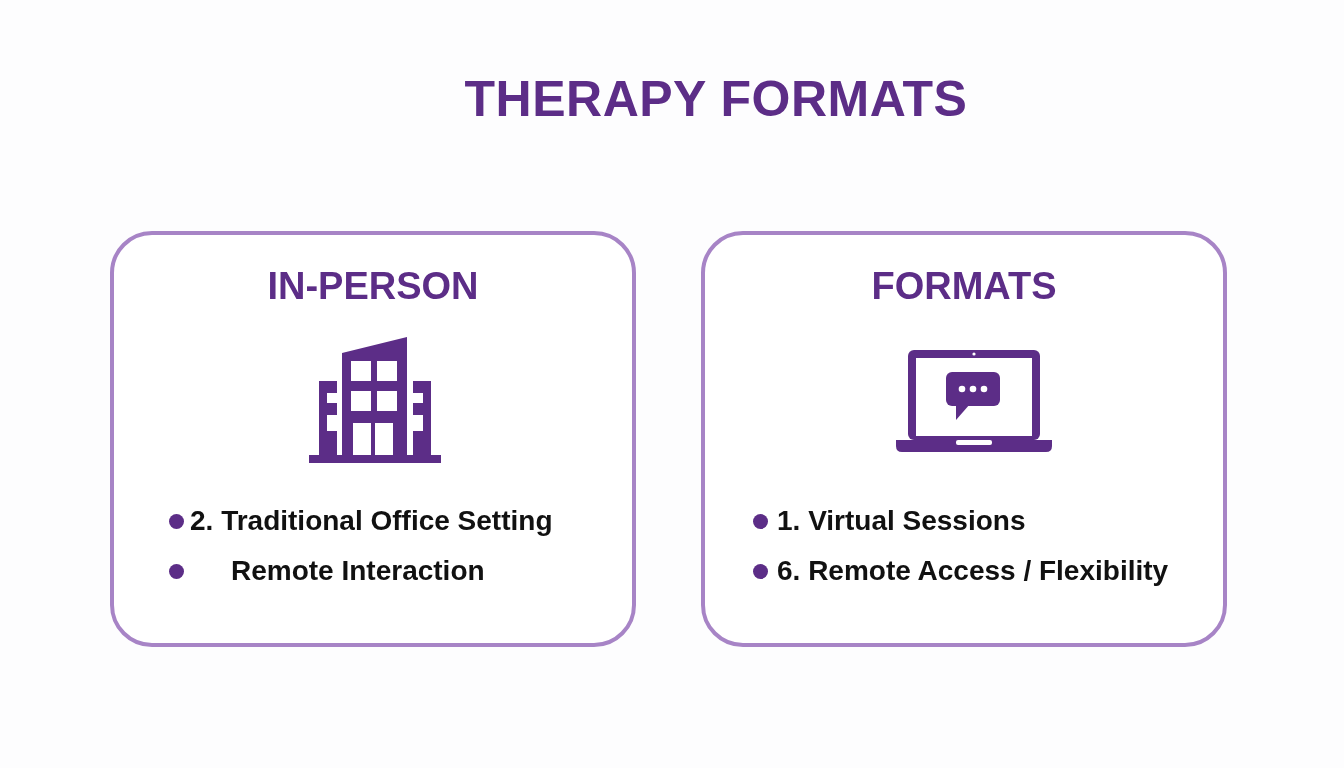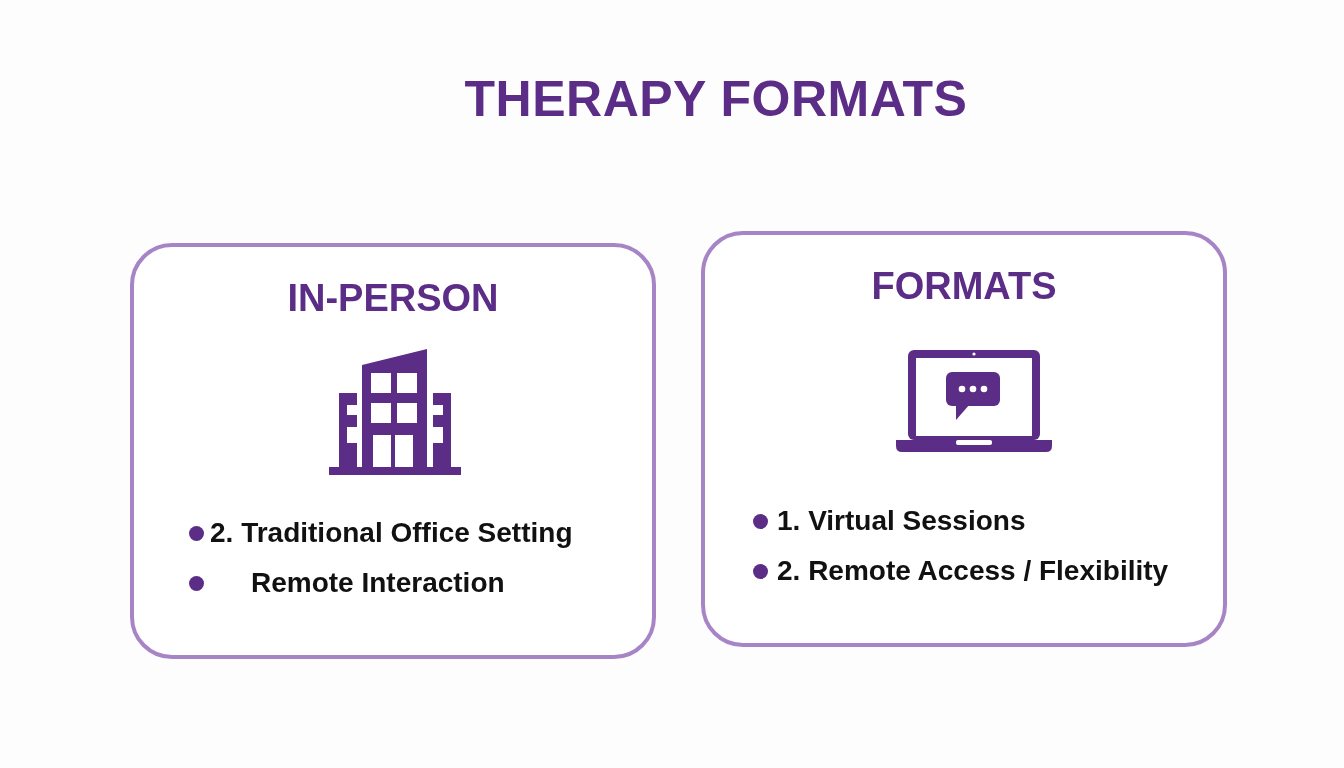--- a/index.html
+++ b/index.html
@@ -2,21 +2,21 @@
 <html><head>
 <meta charset="utf-8">
 <style>
   html, body { margin:0; padding:0; }
   body { width:1344px; height:768px; background:#fdfdfe; position:relative; overflow:hidden;
          font-family:"Liberation Sans", "DejaVu Sans", sans-serif; }
   .title { position:absolute; left:0; top:70px; width:1344px; text-align:center;
            font-size:50px; font-weight:bold; color:#5c2d87; letter-spacing:0.5px;padding-left:44px; }
   .card { position:absolute; top:231px; width:526px; height:416px; box-sizing:border-box;
           border:4px solid #a784c6; border-radius:42px; background:#fff; }
-  .card.left { left:130px;margin-top:12px; }
+  .card.left { left:110px; }
   .card.right { left:701px; }
   .card-title { position:absolute; top:30px; left:0; width:100%; text-align:center;
                 font-size:38px; font-weight:bold; color:#5c2d87; }
   .icon { position:absolute; }
   .item { position:absolute; display:flex; align-items:center; font-size:28px; font-weight:bold; color:#111; white-space:nowrap; }
   .dot { width:15px; height:15px; border-radius:50%; background:#5c2d87; margin-right:6px; flex:none; }
 </style>
 </head>
 <body>
 
@@ -73,15 +73,15 @@
         <circle cx="77" cy="41" r="3.3"></circle>
         <circle cx="88" cy="41" r="3.3"></circle>
       </g>
   </svg>
   <div class="item" style="left:48px;top:270px">
     <span class="dot" style="margin-right:9px"></span>
     <span>1.  Virtual Sessions</span>
   </div>
   <div class="item" style="left:48px;top:320px">
     <span class="dot" style="margin-right:9px"></span>
-    <span>2. Remote Access / Flexibility</span>
+    <span>6. Remote Access / Flexibility</span>
   </div>
 </div>
 
 </body></html>

